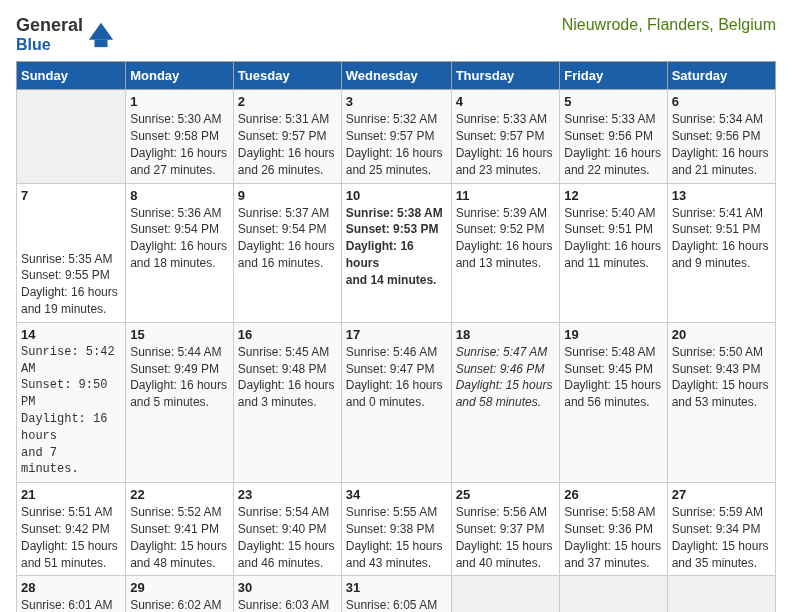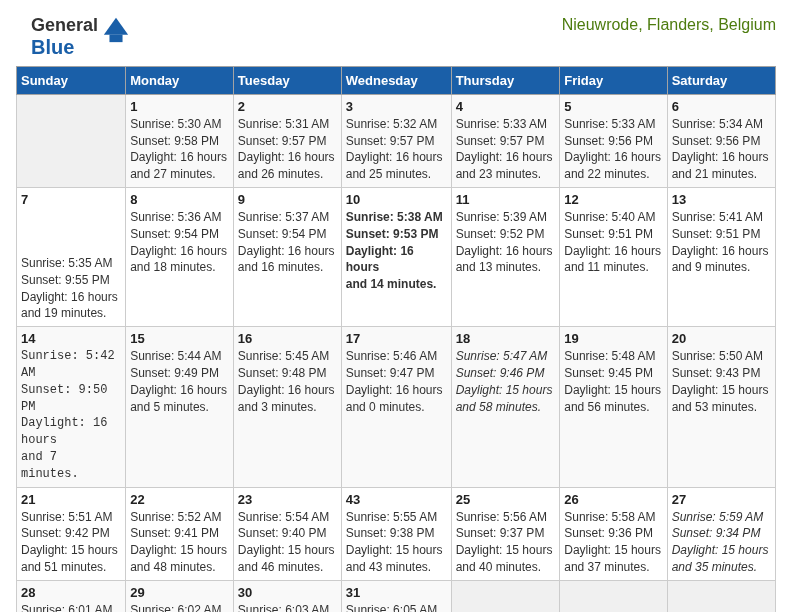--- a/index.html
+++ b/index.html
@@ -11,35 +11,34 @@
       padding: 16px;
     }
     .header {
       display: flex;
       justify-content: space-between;
       align-items: flex-start;
       margin-bottom: 8px;
     }
     .logo {
       display: flex;
-      align-items: flex-start;
-      margin-left: 15px;
+      align-items: center;
     }
     .logo-text {
       display: flex;
       flex-direction: column;
       line-height: 1.1;
     }
     .logo-general {
       font-size: 18px;
       font-weight: bold;
       color: #333;
     }
     .logo-blue {
-      font-size: 20px;
+      font-size: 16px;
       font-weight: bold;
       color: #1a5fa8;
     }
     .logo-icon {
       width: 28px;
       height: 28px;
       margin-left: 4px;
     }
     .title-block {
       text-align: right;
@@ -292,21 +291,21 @@
 and 48 minutes.</div>
         </td>
         <td>
           <span class="day-num">23</span>
           <div class="day-info" style="white-space: pre-line;">Sunrise: 5:54 AM
 Sunset: 9:40 PM
 Daylight: 15 hours
 and 46 minutes.</div>
         </td>
         <td>
-          <span class="day-num">43</span>
+          <span class="day-num">34</span>
           <div class="day-info" style="white-space: pre-line;">Sunrise: 5:55 AM
 Sunset: 9:38 PM
 Daylight: 15 hours
 and 43 minutes.</div>
         </td>
         <td>
           <span class="day-num">25</span>
           <div class="day-info" style="white-space: pre-line;">Sunrise: 5:56 AM
 Sunset: 9:37 PM
 Daylight: 15 hours
@@ -314,21 +313,21 @@
         </td>
         <td>
           <span class="day-num">26</span>
           <div class="day-info" style="white-space: pre-line;">Sunrise: 5:58 AM
 Sunset: 9:36 PM
 Daylight: 15 hours
 and 37 minutes.</div>
         </td>
         <td>
           <span class="day-num">27</span>
-          <div class="day-info" style="white-space: pre-line; font-style: italic;">Sunrise: 5:59 AM
+          <div class="day-info" style="white-space: pre-line;">Sunrise: 5:59 AM
 Sunset: 9:34 PM
 Daylight: 15 hours
 and 35 minutes.</div>
         </td>
       </tr>
       <tr>
         <td>
           <span class="day-num">28</span>
           <div class="day-info" style="white-space: pre-line;">Sunrise: 6:01 AM
 Sunset: 9:33 PM

